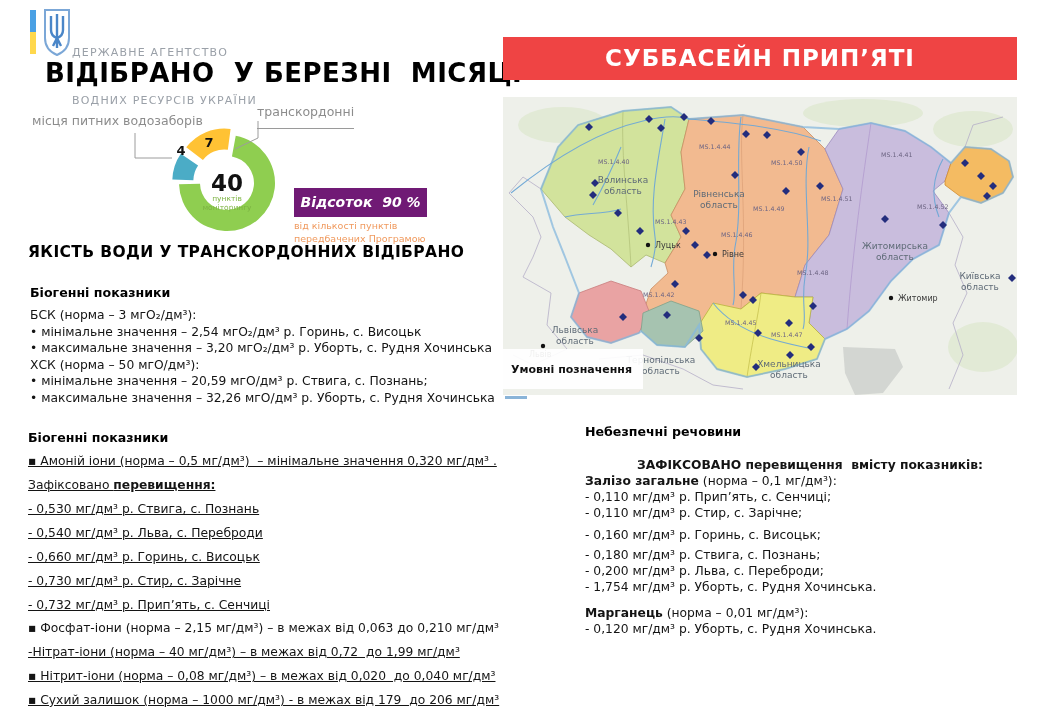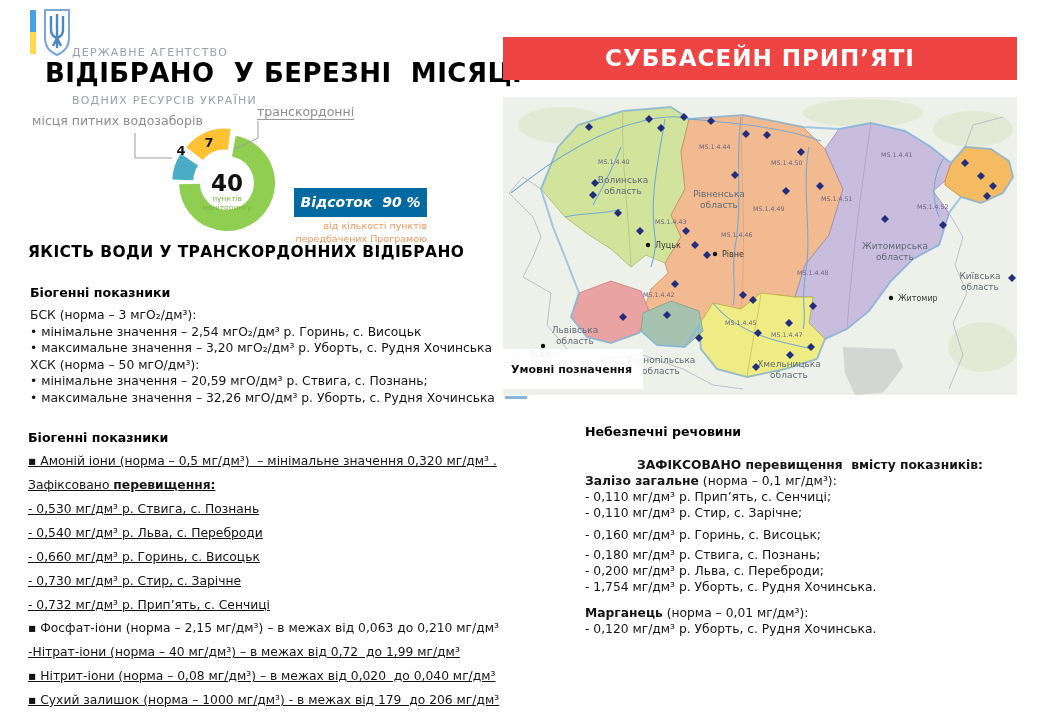--- a/index.html
+++ b/index.html
@@ -9,25 +9,25 @@
   
   .flagbar{left:30px;top:10px;width:6px;height:44px;}
   .flagbar .b{height:22px;background:#4aa0e4;}
   .flagbar .y{height:22px;background:#ffd84d;}
   .agency{left:72px;top:13px;font-size:11px;line-height:16px;letter-spacing:1.2px;color:#9aa0a8;white-space:pre;}
   
   .title{left:45px;top:58px;font-size:26px;font-weight:bold;color:#000;letter-spacing:.5px;white-space:pre;}
   
   .lbl-gray{font-size:12.5px;color:#8c8c8c;white-space:pre;}
   .lbl-drinking{left:32px;top:113px;}
-  .lbl-trans{left:257px;top:104px;border-bottom:1px solid #9a9a9a;padding-bottom:0;}
-  
-  .badge{left:294px;top:188px;width:133px;height:29px;background:#0369a1;color:#fff;
+  .lbl-trans{left:257px;top:104px;border-bottom:1px solid #9a9a9a;padding-bottom:9px;}
+  
+  .badge{left:294px;top:188px;width:133px;height:29px;background:#701a75;color:#fff;
          font-size:14px;font-weight:bold;font-style:italic;text-align:center;line-height:29px;white-space:pre;}
-  .badge-cap{left:294px;top:219px;width:133px;text-align:right;font-size:9.5px;line-height:13px;color:#f09a5e;}
+  .badge-cap{left:294px;top:219px;width:133px;text-align:left;font-size:9.5px;line-height:13px;color:#f09a5e;}
   
   .q-head{left:28px;top:243px;font-size:15.5px;font-weight:bold;color:#000;letter-spacing:.4px;white-space:pre;}
   .sub-head{font-size:12.6px;font-weight:bold;color:#000;white-space:pre;}
   .organic-head{left:30px;top:285px;}
   .organic{left:30px;top:307px;width:478px;}
   .tline{font-size:12.3px;line-height:16.5px;white-space:pre;color:#141414;}
   
   .bio{left:28px;top:430px;width:480px;}
   .bio .tline{line-height:16px;}
   .mt8{margin-top:8px;text-decoration:underline;} .mt7{margin-top:7px;} .mt6{margin-top:6px;} .mt4{margin-top:4px;}

